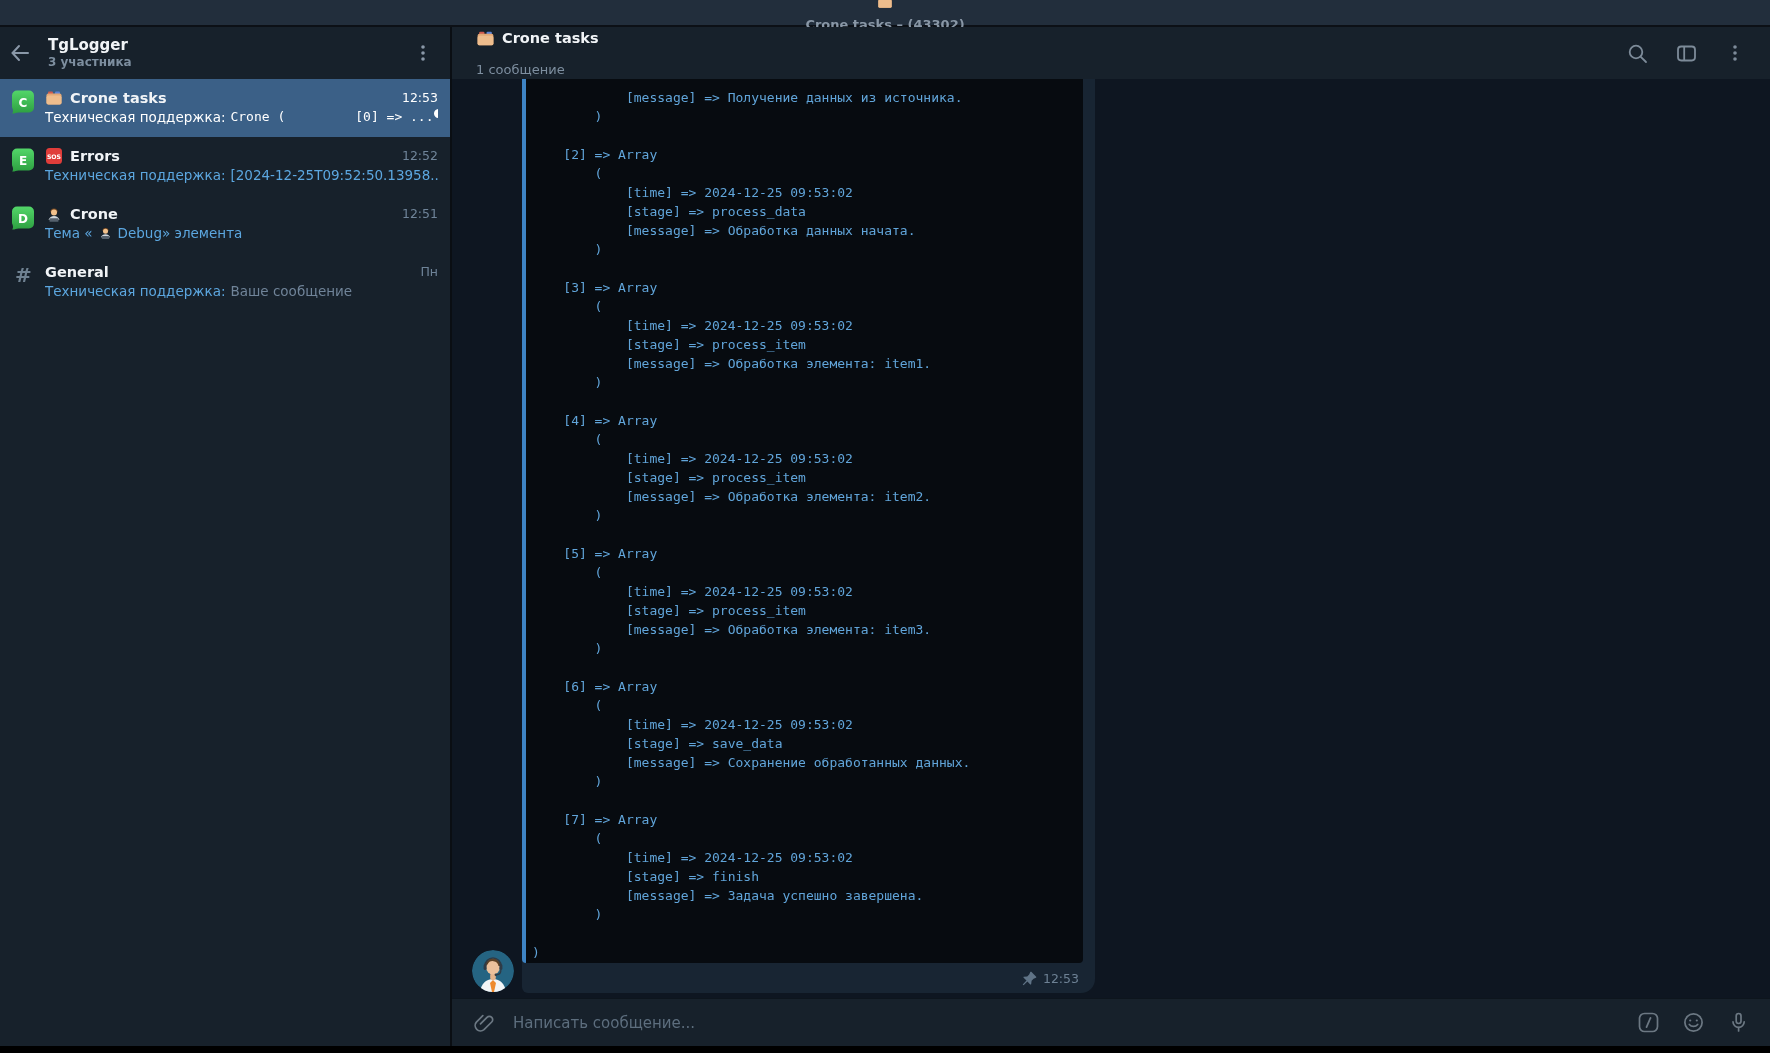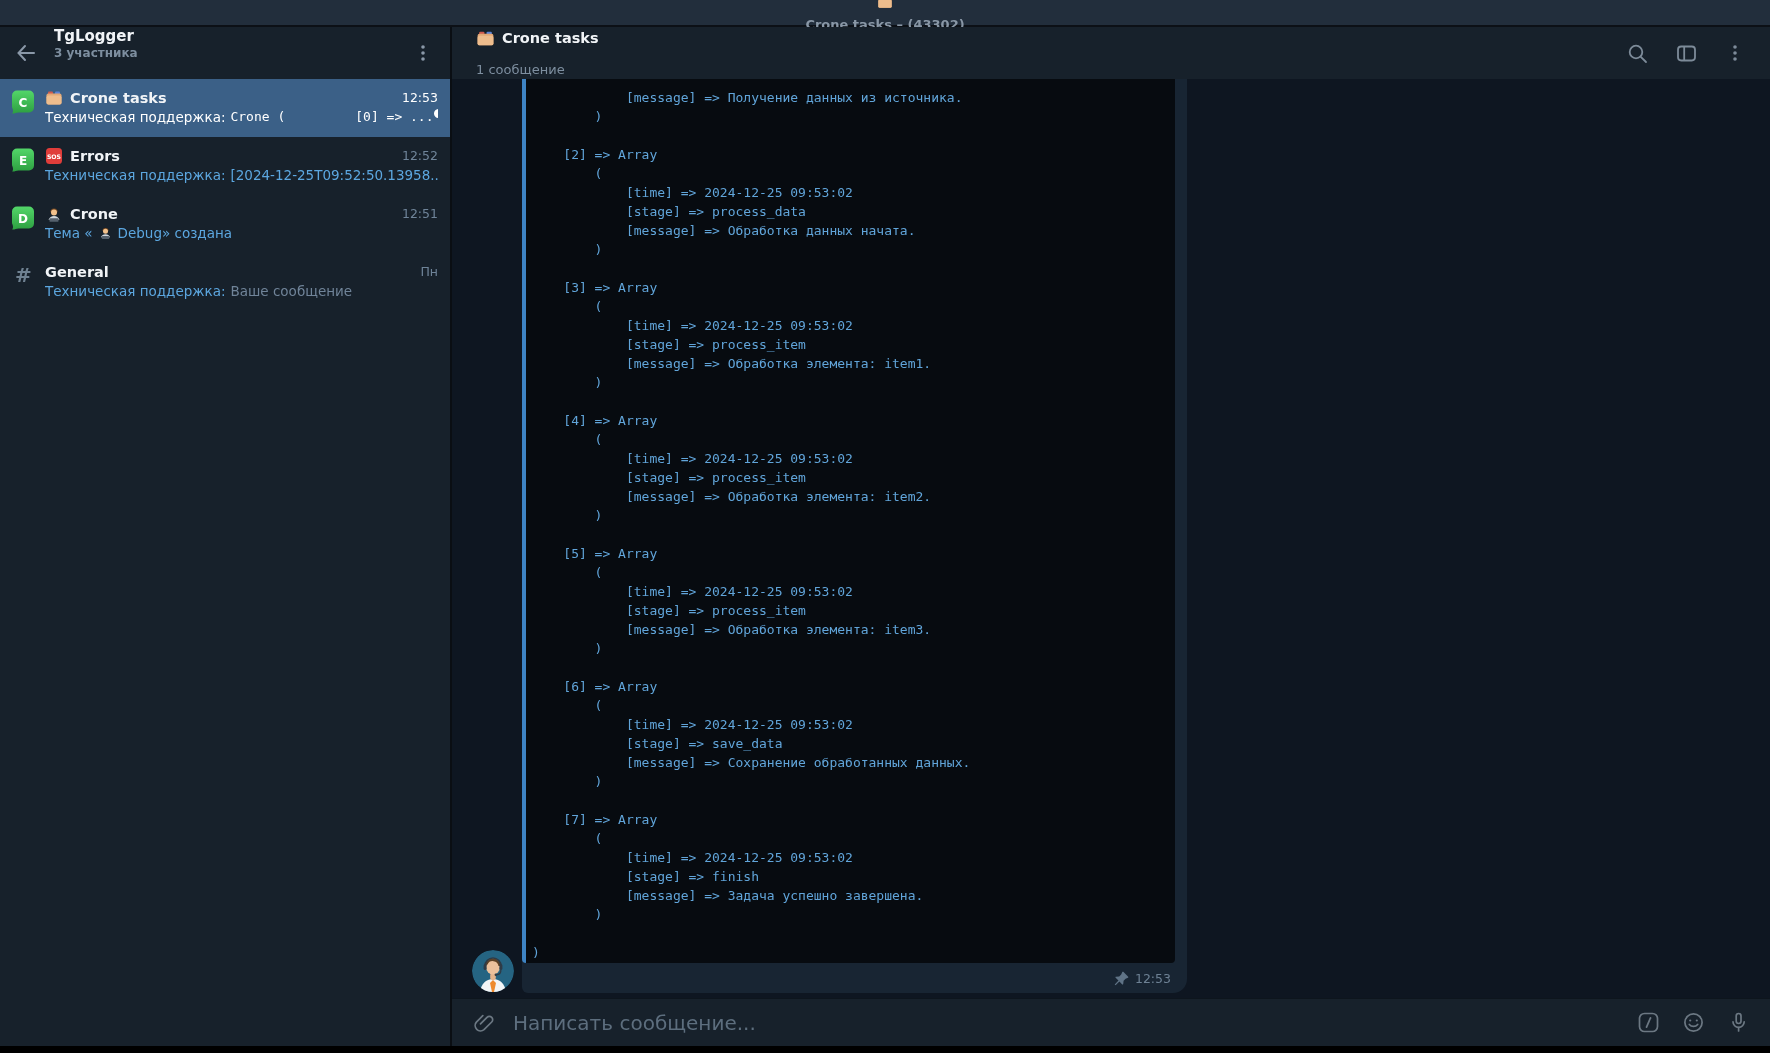--- a/index.html
+++ b/index.html
@@ -10,21 +10,21 @@
   .titlebar { height:27px; background:#222e3c; border-bottom:2px solid #0c1016;
     display:flex; align-items:center; justify-content:center; gap:7px;
     color:#8997a6; font-size:13px; font-weight:bold;flex-direction:column; }
 
   .app { display:flex; height:1019px; }
   .bottom-strip { height:5px; background:#000; }
 
   
   .sidebar { width:452px; background:#17212b; border-right:2px solid #0a0e13;
     display:flex; flex-direction:column; }
-  .side-header { height:52px; display:flex; padding:0 16px 0 14px; gap:16px; }
+  .side-header { height:52px; display:flex; align-items:center; padding:0 16px 0 8px; gap:16px; }
   .sh-names { flex:1; line-height:1.25; }
   .sh-title { font-size:15px; font-weight:bold; color:#f1f4f7; }
   .sh-sub { font-size:12px; color:#7d8e9f;font-weight:bold; }
   .icon-btn { display:flex; align-items:center; justify-content:center; cursor:pointer; }
 
   .chat-list { display:flex; flex-direction:column; }
   .chat-row { height:58px; display:flex; gap:8px; padding:7px 12px 0 10px; cursor:pointer; }
   .chat-row.selected { background:#3b6087; }
   .row-avatar { width:27px; padding-top:3px; flex:none; }
   .hash-glyph { display:block; width:27px; text-align:center; font-size:20px; font-weight:bold; color:#6f8191; }
@@ -45,36 +45,36 @@
   
   .chat { flex:1; display:flex; flex-direction:column; background:#0e1621; min-width:0; }
   .chat-header { height:52px; background:#17212b; display:flex; align-items:center; padding:0 24px; }
   .ch-left { line-height:1.2; }
   .ch-title-line { display:flex; align-items:center; gap:7px; }
   .ch-title { font-size:14.5px; font-weight:bold; color:#f1f4f7; }
   .ch-sub { font-size:13px; color:#7d8e9f; margin-top:14px; }
   .ch-actions { margin-left:auto; display:flex; align-items:center; gap:26px; }
 
   .chat-body { flex:1; position:relative; overflow:hidden; }
-  .bubble { position:absolute; left:70px; top:-20px; width:665px; height:934px;
+  .bubble { position:absolute; left:70px; top:-20px; width:573px; height:934px;
     background:#182533; border-radius:6px 6px 14px 6px; }
   .codeblock { position:absolute; top:0; left:0; right:12px; bottom:30px;
     background:#070b10; border-left:4px solid #3e84c4; border-radius:0 4px 4px 4px; overflow:hidden; }
   .codeblock pre { margin:0; padding:29px 8px 6px 6px;
     font-family:"DejaVu Sans Mono", monospace; font-size:13px; line-height:19px;
     color:#61a5da; white-space:pre; }
   .msg-meta { position:absolute; right:16px; bottom:7px; display:flex; align-items:center; gap:6px;
     color:#6d8194; font-size:12.5px; }
   .msg-avatar { position:absolute; left:20px; top:871px; width:42px; height:42px;
     border-radius:50%; overflow:hidden; cursor:pointer; }
 
   .composer { height:48px; background:#17212b; border-top:1px solid #0d151d;
     display:flex; align-items:center; padding:0 20px; gap:16px; }
   .composer input { flex:1; background:transparent; border:none; outline:none;
-    color:#3b82f6; font-size:20px; font-family:"DejaVu Sans", sans-serif; }
+    color:#3b82f6; font-size:15px; font-family:"DejaVu Sans", sans-serif; }
   .composer input::placeholder { color:#5d6e7e; }
   .composer-icons { display:flex; align-items:center; gap:22px; }
 
   svg { display:block; }
 </style>
 </head>
 <body>
 
 <svg width="0" height="0" style="position:absolute">
   <defs>
@@ -202,21 +202,21 @@
             <div class="row-line2">
               <span class="preview-blue">Тема «</span>
               <span class="svc-icon">
                 <svg width="15" height="15" viewBox="0 0 18 18">
                   <path d="M5.4 7.2 a3.6 3.6 0 0 1 7.2 0 z" fill="#7a4b22"></path>
                   <circle cx="9" cy="7.6" r="3" fill="#f2c18c"></circle>
                   <path d="M3.5 14.8 Q5 11 9 11 Q13 11 14.5 14.8 Z" fill="#cfd6dc"></path>
                   <rect x="4.5" y="13.2" width="9" height="3.6" rx="0.9" fill="#55606c"></rect>
                 </svg>
               </span>
-              <span class="preview-blue">Debug» создана</span>
+              <span class="preview-blue">Debug» элемента</span>
             </div>
           </div>
         </div>
 
         <div class="chat-row">
           <div class="row-avatar">
             <span class="hash-glyph">#</span>
           </div>
           <div class="row-main">
             <div class="row-line1">

